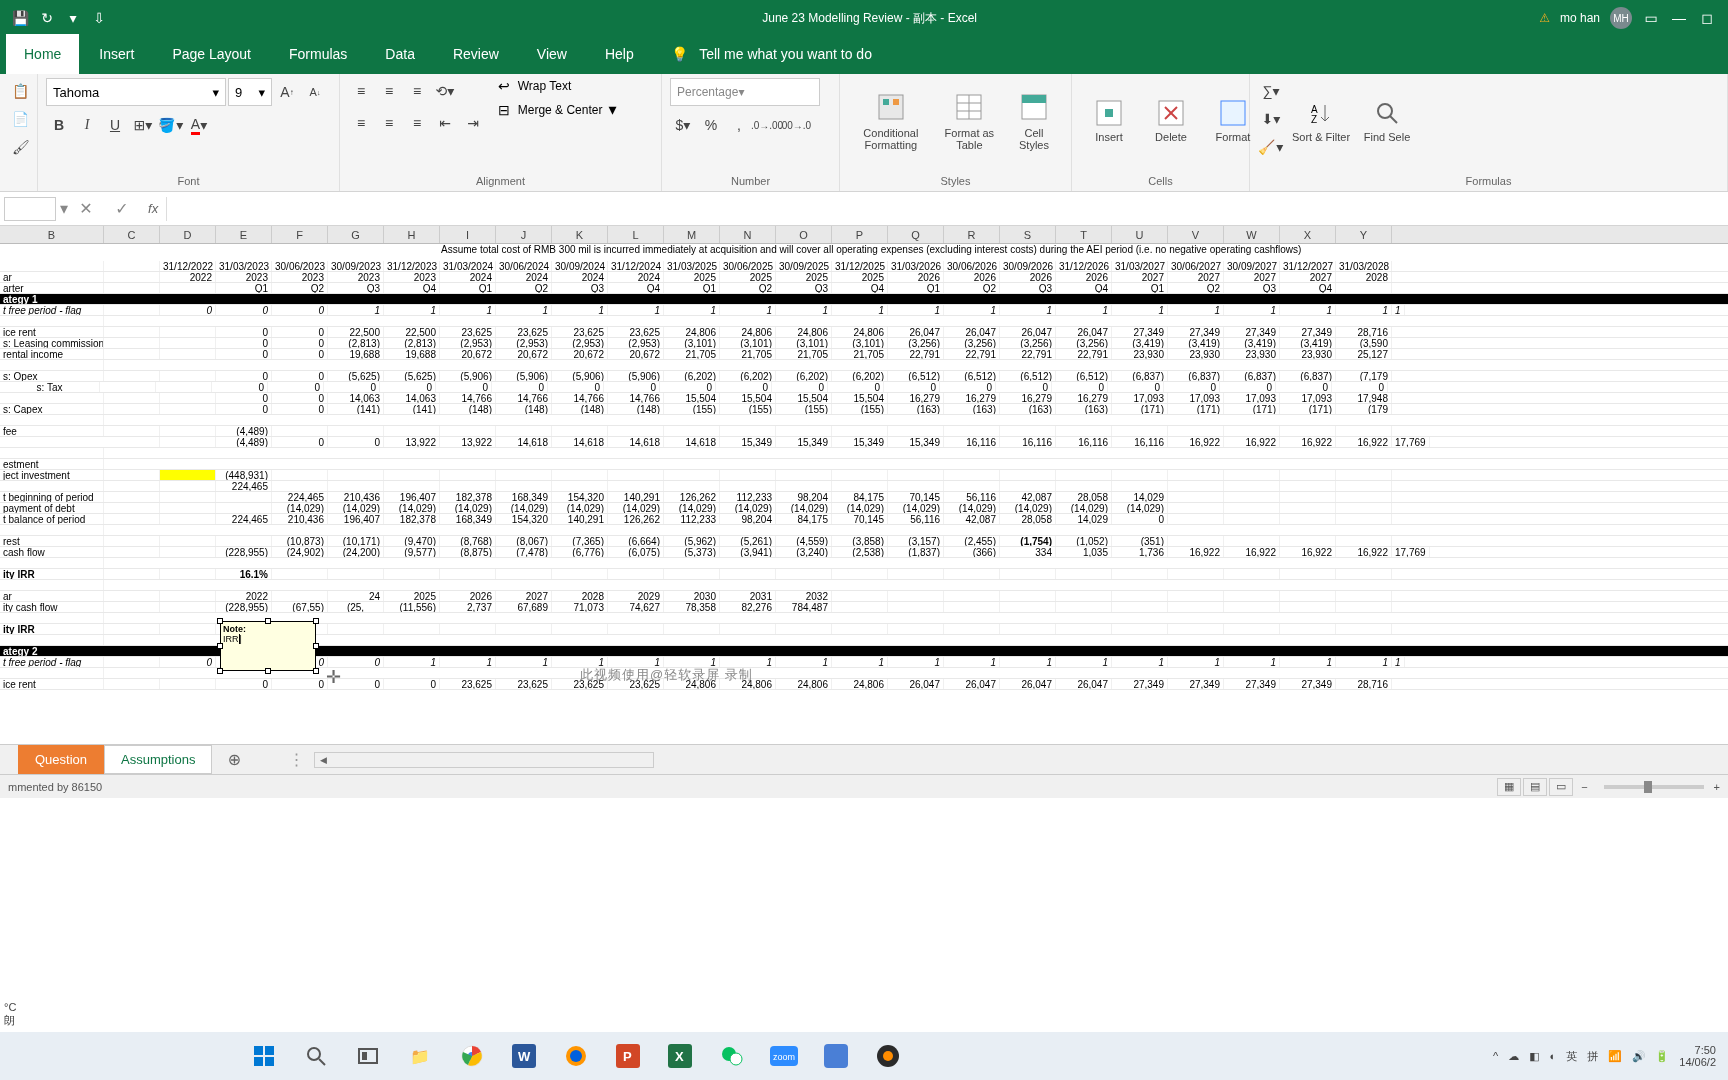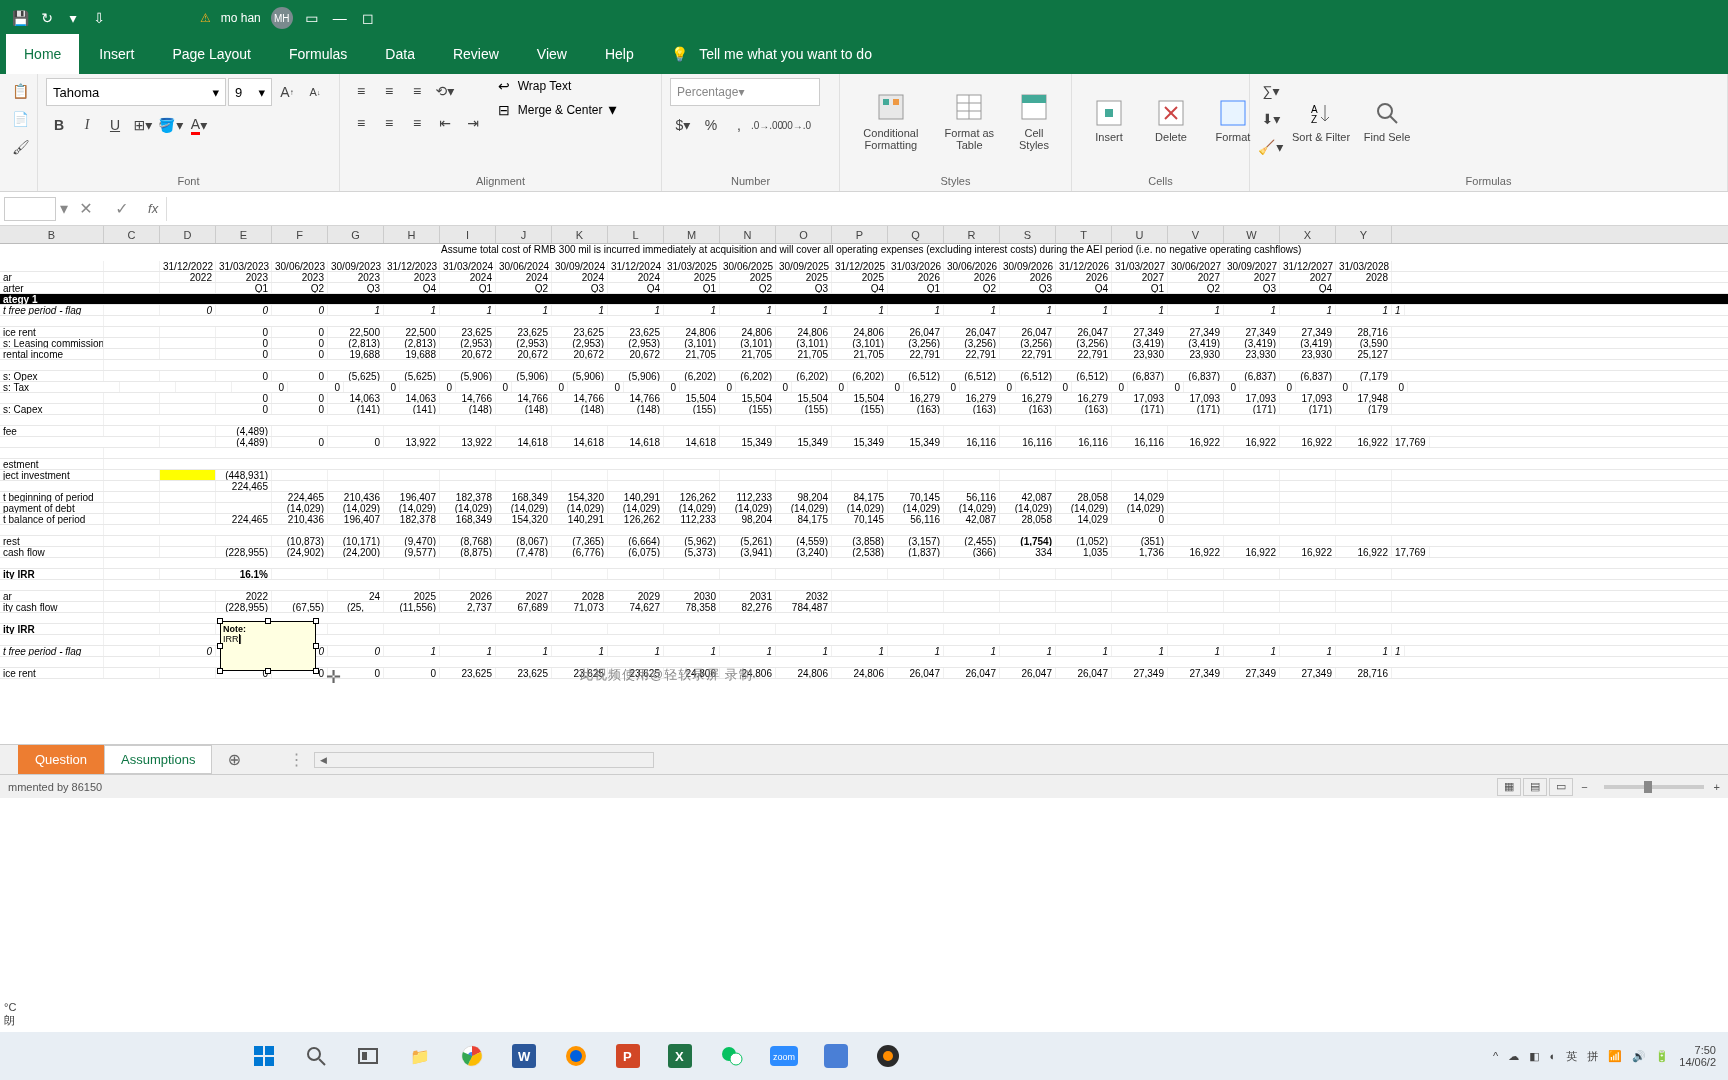--- a/index.html
+++ b/index.html
@@ -72,20 +72,21 @@
 </head>
 <body>
 
 <div class="titlebar">
   <div class="titlebar-left">
     <span class="tb-icon">💾</span>
     <span class="tb-icon">↻</span>
     <span class="tb-icon">▾</span>
     <span class="tb-icon">⇩</span>
   </div>
+  <div class="titlebar-center">June 23 Modelling Review - 副本  -  Excel</div>
   <div class="titlebar-right">
     <span style="color:#ffb020">⚠</span>
     <span>mo han</span>
     <span class="user-badge">MH</span>
     <span class="tb-icon">▭</span>
     <span class="tb-icon">—</span>
     <span class="tb-icon">◻</span>
   </div>
 </div>
 
@@ -519,21 +520,21 @@
         <div class="gcell" style="width: 56px;">(6,512)</div>
         <div class="gcell" style="width: 56px;">(6,512)</div>
         <div class="gcell" style="width: 56px;">(6,512)</div>
         <div class="gcell" style="width: 56px;">(6,837)</div>
         <div class="gcell" style="width: 56px;">(6,837)</div>
         <div class="gcell" style="width: 56px;">(6,837)</div>
         <div class="gcell" style="width: 56px;">(6,837)</div>
         <div class="gcell" style="width: 56px;">(7,179</div>
       </div>
       <div class="grow">
-        <div class="gcell l" style="width: 120px;">s: Tax</div>
+        <div class="gcell l" style="width: 100px; text-align: center;">s: Tax</div>
         <div class="gcell" style="width: 56px;"></div>
         <div class="gcell" style="width: 56px;"></div>
         <div class="gcell" style="width: 56px;">0</div>
         <div class="gcell" style="width: 56px;">0</div>
         <div class="gcell" style="width: 56px;">0</div>
         <div class="gcell" style="width: 56px;">0</div>
         <div class="gcell" style="width: 56px;">0</div>
         <div class="gcell" style="width: 56px;">0</div>
         <div class="gcell" style="width: 56px;">0</div>
         <div class="gcell" style="width: 56px;">0</div>
@@ -960,20 +961,24 @@
         <div class="gcell" style="width: 56px; font-weight: 700;"></div>
         <div class="gcell" style="width: 56px; font-weight: 700;"></div>
         <div class="gcell" style="width: 56px; font-weight: 700;"></div>
         <div class="gcell" style="width: 56px; font-weight: 700;"></div>
         <div class="gcell" style="width: 56px; font-weight: 700;"></div>
         <div class="gcell" style="width: 56px; font-weight: 700;"></div>
       </div>
       <div class="grow">
         <div class="gcell l" style="width: 104px;"></div>
       </div>
+      <div class="grow blackrow">
+        <div class="gcell l" style="width: 104px;">ategy 2</div>
+        <div class="gcell" style="width: 1284px;"></div>
+      </div>
       <div class="grow">
         <div class="gcell l i" style="width: 104px;">t free period - flag</div>
         <div class="gcell i" style="width: 56px;"></div>
         <div class="gcell i" style="width: 56px;">0</div>
         <div class="gcell i" style="width: 56px;">0</div>
         <div class="gcell i" style="width: 56px;">0</div>
         <div class="gcell i" style="width: 56px;">0</div>
         <div class="gcell i" style="width: 56px;">1</div>
         <div class="gcell i" style="width: 56px;">1</div>
         <div class="gcell i" style="width: 56px;">1</div>

